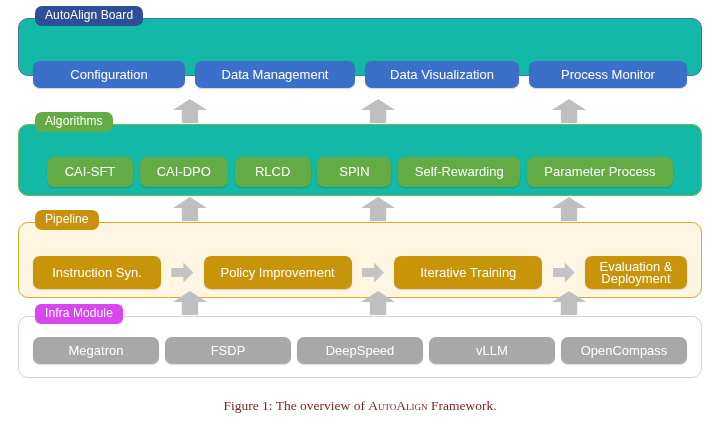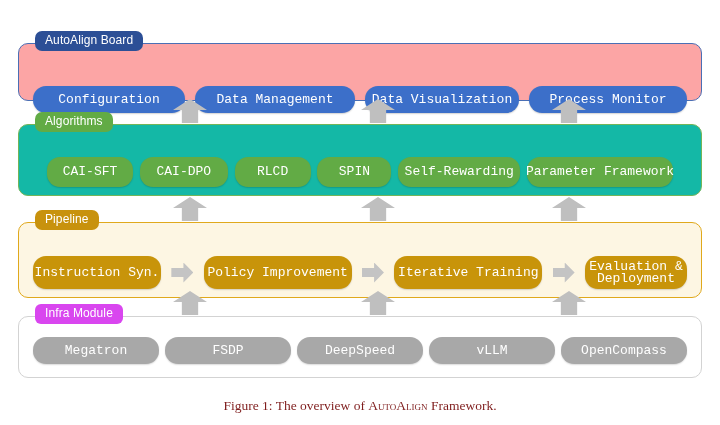--- a/index.html
+++ b/index.html
@@ -51,34 +51,32 @@
     align-items: center;
     box-sizing: border-box;
   }
   .node {
     box-sizing: border-box;
     display: flex;
     align-items: center;
     justify-content: center;
     text-align: center;
     color: #ffffff;
-    border-radius: 13px;
+    border-radius: 7px;
     font-size: 13px;
     line-height: 14px;
     white-space: nowrap;
-    font-family: Liberation Mono, monospace;
   }
 
   
   #board {
     top: 18px;
     height: 58px;
-    background: #fca5a5;
+    background: #14b8a6;
     border-color: #4a6fb5;
-    margin-top: 25px;
   }
   #board .layer-label { background: #2c4f96; }
   #board .node-row {
     top: 42px;
     height: 27px;
     padding: 0 14px;
     justify-content: space-between;
   }
   #board .node {
     background: #3c6fc9;
@@ -219,21 +217,21 @@
   <div class="up-arrow" style="left:552px; top:99px;"></div>
 
   <div class="layer" id="algorithms">
     <div class="layer-label">Algorithms</div>
     <div class="node-row">
       <div class="node n0">CAI-SFT</div>
       <div class="node n1">CAI-DPO</div>
       <div class="node n2">RLCD</div>
       <div class="node n3">SPIN</div>
       <div class="node n4">Self-Rewarding</div>
-      <div class="node n5">Parameter Framework</div>
+      <div class="node n5">Parameter Process</div>
     </div>
   </div>
 
   <div class="up-arrow" style="left:173px; top:197px;"></div>
   <div class="up-arrow" style="left:361px; top:197px;"></div>
   <div class="up-arrow" style="left:552px; top:197px;"></div>
 
   <div class="layer" id="pipeline">
     <div class="layer-label">Pipeline</div>
     <div class="node-row">

